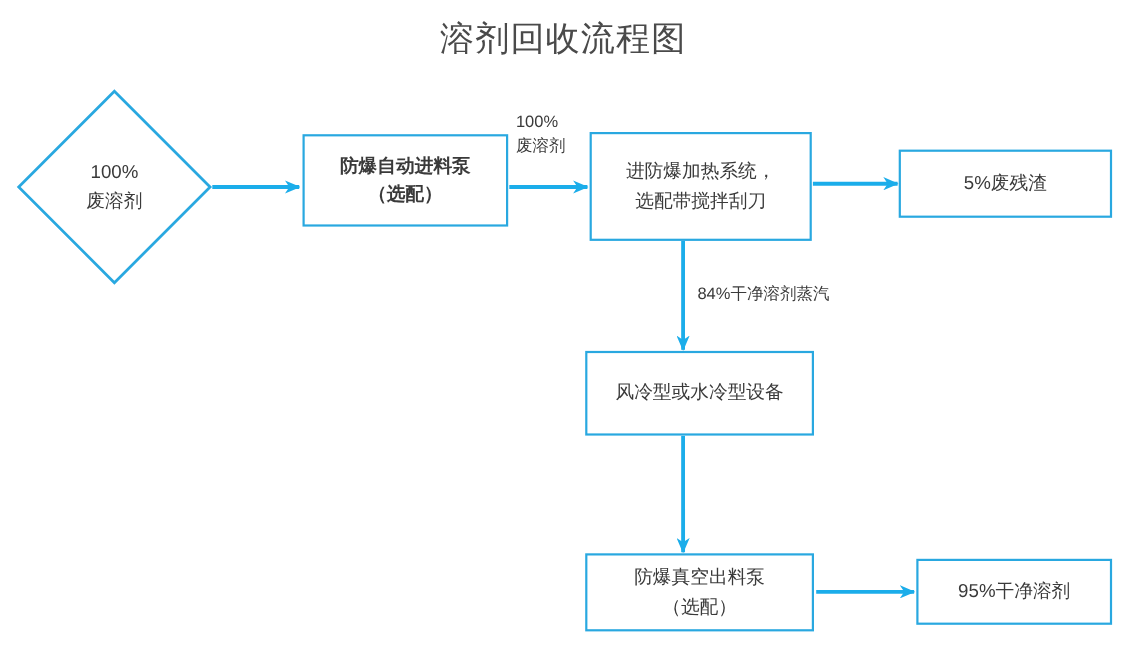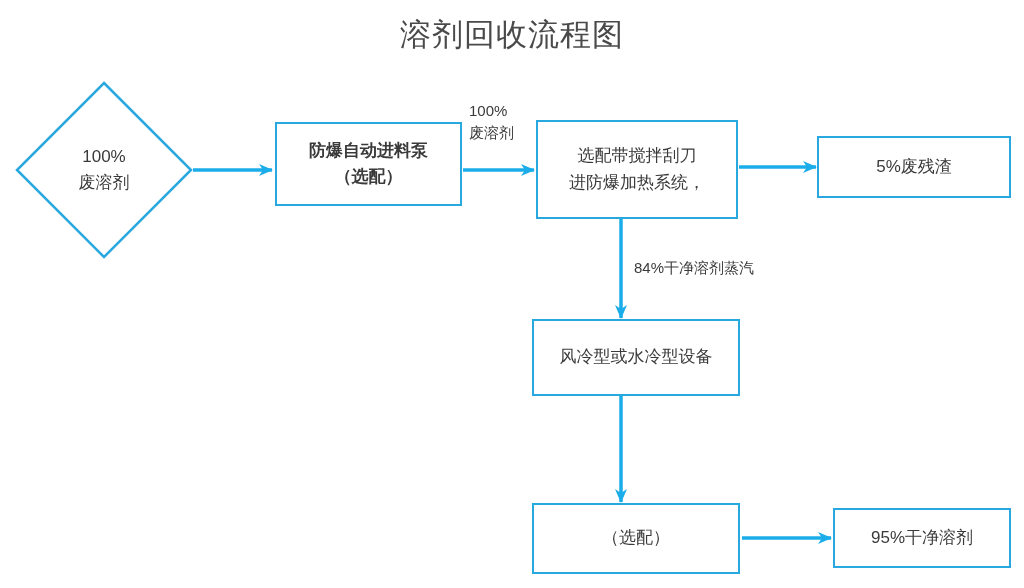--- a/index.html
+++ b/index.html
@@ -111,33 +111,34 @@
   <span class="node-line diamond-label">100%</span>
   <span class="node-line diamond-label">废溶剂</span>
 </div>
 
 <div class="node box" style="left:275px; top:122px; width:187px; height:84px;font-weight:bold;">
   <span class="node-line">防爆自动进料泵</span>
   <span class="node-line">（选配）</span>
 </div>
 
 <div class="node box" style="left:536px; top:120px; width:202px; height:99px;">
+  <span class="node-line">进防爆加热系统，</span>
   <span class="node-line">选配带搅拌刮刀</span>
-  <span class="node-line">进防爆加热系统，</span>
 </div>
 
 <div class="node box" style="left:817px; top:136px; width:194px; height:62px;">
   <span class="node-line">5%废残渣</span>
 </div>
 
 <div class="node box" style="left:532px; top:319px; width:208px; height:77px;text-align:center;">
   <span class="node-line">风冷型或水冷型设备</span>
 </div>
 
 <div class="node box" style="left:532px; top:503px; width:208px; height:71px;">
+  <span class="node-line">防爆真空出料泵</span>
   <span class="node-line">（选配）</span>
 </div>
 
 <div class="node box" style="left:833px; top:508px; width:178px; height:60px;">
   <span class="node-line">95%干净溶剂</span>
 </div>
 
 <div class="edge-label" style="left:469px; top:100px;">
   <span class="node-line">100%</span>
   <span class="node-line">废溶剂</span>

